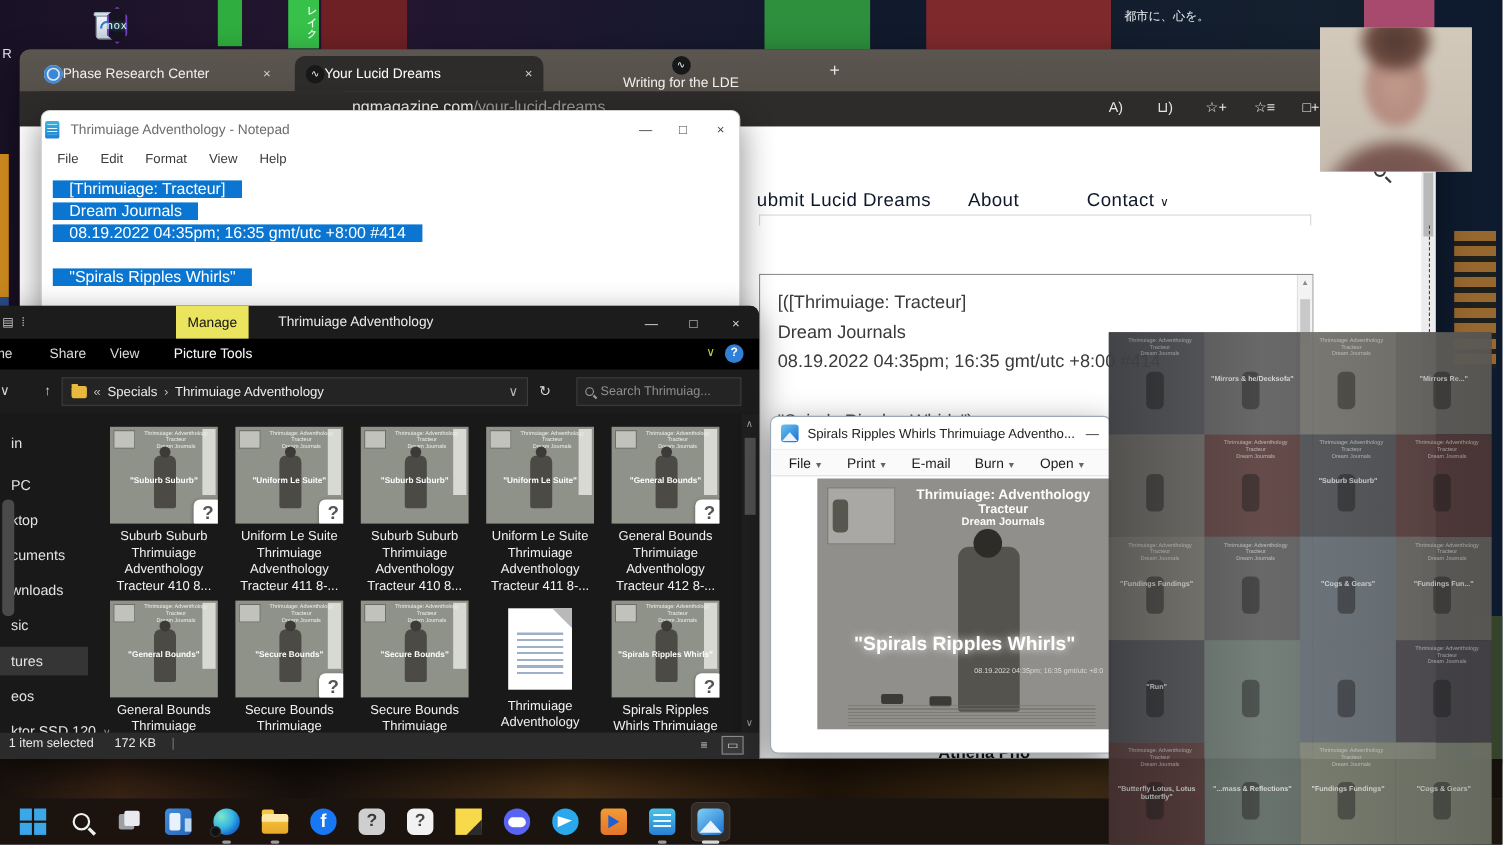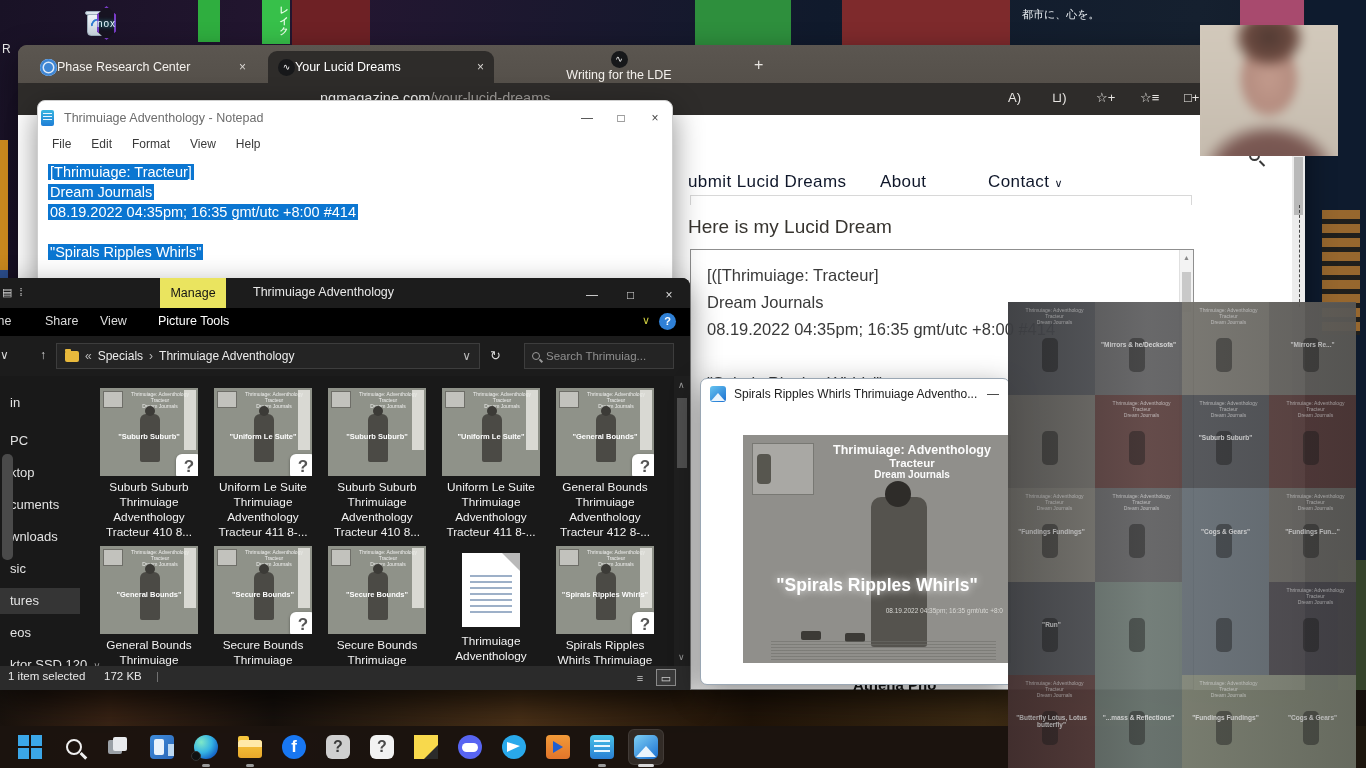--- a/index.html
+++ b/index.html
@@ -50,21 +50,21 @@
   
   #notepad { left:37px; top:100px; width:636px; height:192px; background:#fff; border-radius:8px 8px 0 0; border:1px solid #cfcfcf; }
   #np-title { height:33px; display:flex; align-items:center; padding-left:3px; }
   #np-title .icon { width:13px; height:16px; background:linear-gradient(#39b5e0,#1f7ed6); border-radius:2px; position:relative; }
   #np-title .icon::after { content:""; position:absolute; left:2px; top:3px; right:2px; height:9px;
       background:repeating-linear-gradient(#eaf6ff 0 1px, transparent 1px 3px); }
   #np-title .t { margin-left:10px; font-size:12.5px; color:#6d6d6d; }
   #np-ctls { margin-left:auto; color:#444; display:flex; }
   #np-menu { display:flex; gap:20px; padding:3px 0 5px 14px; font-size:12px; color:#3a3a3a; }
   #np-body { padding:6px 0 0 10px; font-size:14.5px; line-height:20px; color:#111; }
-  #np-body .sel { background:#0b76d1; color:#fff; padding:0 2px; }
+  #np-body .sel { background:#0b76d1; color:#fff; padding:0 15px; }
   
   #explorer { left:-14px; top:278px; width:704px; height:412px; background:#191919; border-radius:0 8px 0 0; color:#e8e8e8; overflow:hidden; }
   #ex-title { position:absolute; left:0; top:0; right:0; height:30px; background:#1c1c1c; }
   #ex-qat { position:absolute; left:16px; top:8px; font-size:11px; color:#cfcfcf; letter-spacing:2px; }
   #ex-manage { position:absolute; left:174px; top:0; width:66px; height:30px; background:#eae45f; color:#141414; font-size:12.5px; text-align:center; line-height:30px; }
   #ex-wtitle { position:absolute; left:267px; top:7px; font-size:12.5px; color:#e9e9e9; }
   #ex-ctls { position:absolute; right:4px; top:7px; color:#dddddd; }
   #ex-ribbon { position:absolute; left:0; top:30px; right:0; height:28px; background:#000; }
   #ex-ribbon .rtab { position:absolute; top:6px; font-size:12.5px; color:#dcdcdc; }
   #ex-help { position:absolute; right:14px; top:5px; width:17px; height:17px; border-radius:50%; background:#2f80d6; color:#fff; font-size:11px; text-align:center; line-height:17px; font-weight:bold; }
@@ -261,21 +261,20 @@
           <span class="bicon" style="left: 1122px;">☆≡</span>
           <span class="bicon" style="left: 1166px;">□+</span>
         </div>
     </div>
     <div id="page">
       <div class="pnav" style="left:670px;">ubmit Lucid Dreams</div>
       <div class="pnav" style="left:862px;">About</div>
       <div class="pnav" style="left:970px;"><span>Contact</span> <span style="font-size:11px;">∨</span></div>
       <div class="mag" style="left:1231px;top:35px;"></div>
       <div id="pg-hr"></div>
-      <div id="pg-head">Here is my Lucid Dream</div>
       <div id="dreambox">
         <div id="dreamtext">[([Thrimuiage: Tracteur]
 Dream Journals
 08.19.2022 04:35pm; 16:35 gmt/utc +8:00 #414
 
 "Spirals Ripples Whirls")</div>
         <div id="dreamscroll">
             <span class="up">▲</span>
             <div class="thumb"></div>
           </div>
@@ -511,20 +510,27 @@
       <span class="vb active" style="right:14px;">▭</span>
     </div>
   </div>
 
   <div class="win" id="viewer" style="z-index:5;">
     <div id="vw-title">
       <div class="photosic"></div>
       <div class="t">Spirals Ripples Whirls Thrimuiage Adventho...</div>
       <div id="vw-min">—</div>
     </div>
+    <div id="vw-menu">
+        <span>File<span class="ar">▼</span></span>
+        <span>Print<span class="ar">▼</span></span>
+        <span>E-mail</span>
+        <span>Burn<span class="ar">▼</span></span>
+        <span>Open<span class="ar">▼</span></span>
+      </div>
     <div id="vw-img">
       <div class="inset"></div>
       <div id="vw-hd">
         <div class="l1">Thrimuiage: Adventhology</div>
         <div class="l2">Tracteur</div>
         <div class="l3">Dream Journals</div>
       </div>
       <div id="vw-sil"></div>
       <div id="vw-quote">"Spirals Ripples Whirls"</div>
       <div id="vw-ts">08.19.2022 04:35pm; 16:35 gmt/utc +8:0</div>

